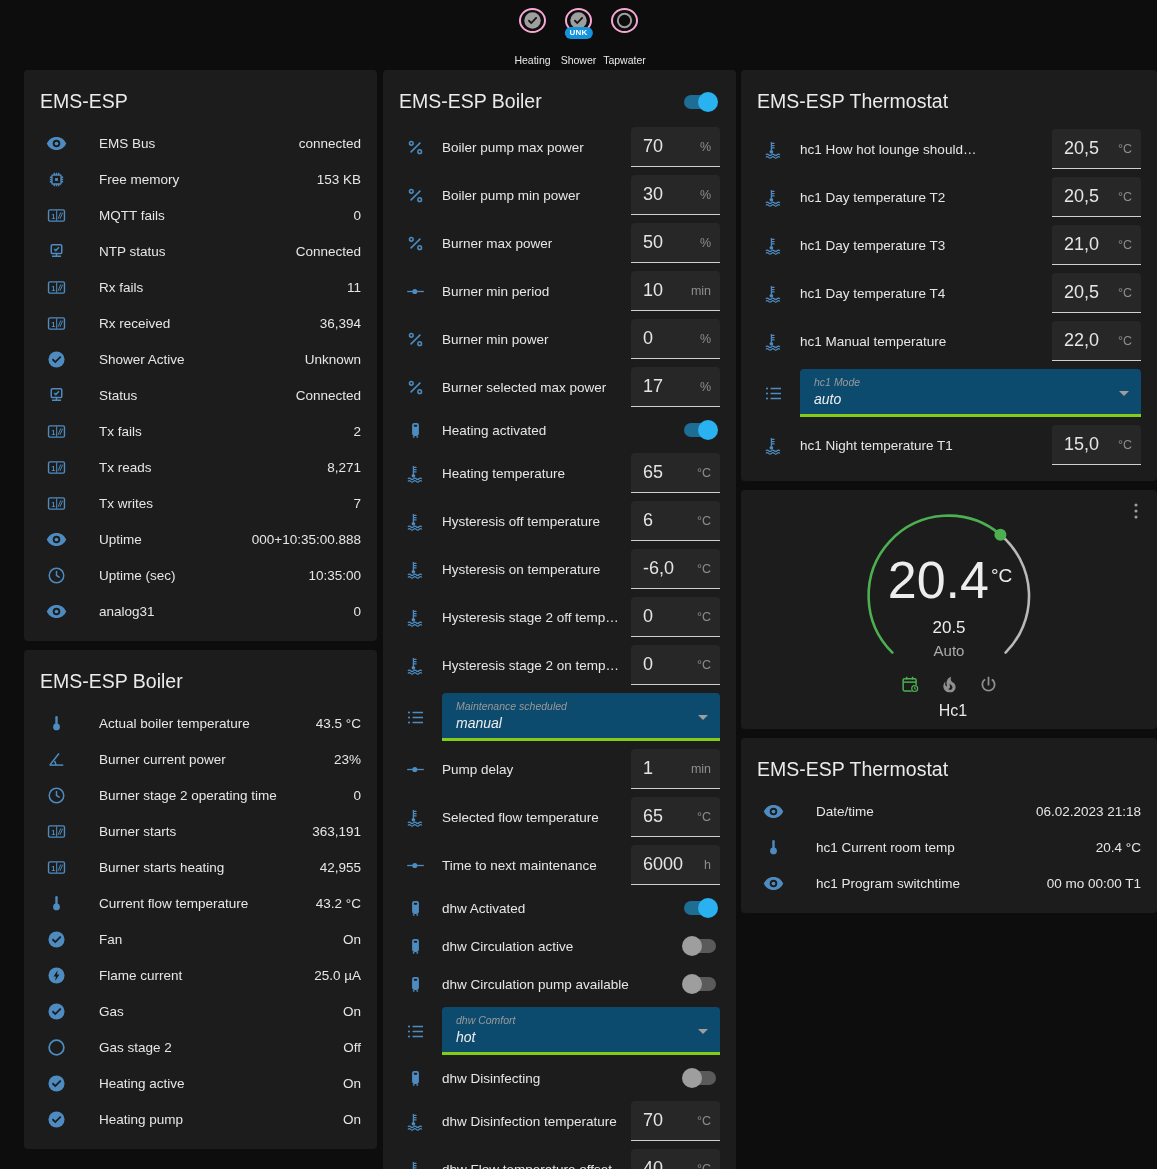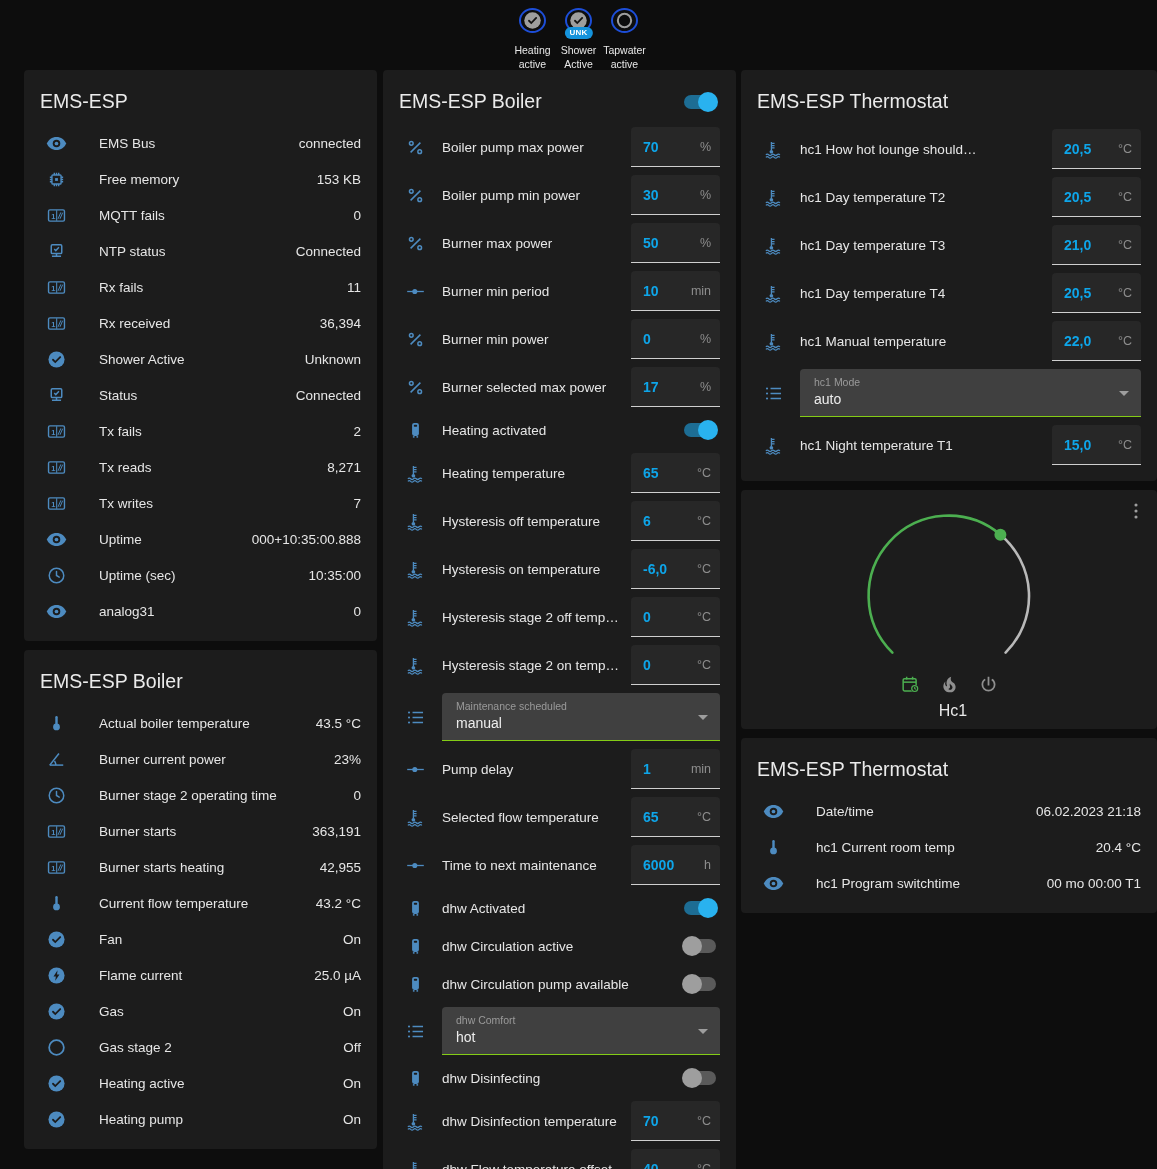--- a/index.html
+++ b/index.html
@@ -2,22 +2,22 @@
 <html><head>
 <meta charset="utf-8">
 <style>
   html,body{margin:0;padding:0;width:1157px;height:1169px;overflow:hidden;
     background:#0d0d0d;font-family:"Liberation Sans",sans-serif;color:#e6e6e6;}
   *{box-sizing:border-box;}
 
   
   .header{height:70px;padding-top:8px;display:flex;justify-content:center;gap:2px;}
   .badge{width:44px;display:flex;flex-direction:column;align-items:center;}
-  .badge-circle{width:27px;height:27px;border-radius:50%;border:2px solid #1d4ed8;
-    display:flex;align-items:flex-end;justify-content:center;position:relative;margin-bottom:11px;}
+  .badge-circle{width:27px;height:27px;border-radius:50%;border:2px solid #f9a8d4;
+    display:flex;align-items:flex-end;justify-content:center;position:relative;margin-bottom:21px;}
   .badge-circle .icon{width:21px;height:21px;}
   .unk{position:absolute;bottom:-8px;left:50%;transform:translateX(-50%);
     background:#1593dc;color:#fff;font-size:8px;font-weight:700;letter-spacing:.3px;
     padding:2px 5px;border-radius:8px;line-height:1;}
   .badge-label{font-size:10.5px;color:#e8e8e8;text-align:center;line-height:1.3;}
 
   
   .columns{display:flex;gap:6px;margin-left:24px;align-items:flex-start;}
   .col{display:flex;flex-direction:column;}
   .col1{width:370px;}.col2{width:370px;margin-left:0;}
@@ -37,25 +37,25 @@
 
   
   .crow{display:flex;align-items:center;min-height:48px;}
   .crow .icon{margin:0 16px 0 6px;}
   .clabel{flex:1;font-size:13.5px;color:#e6e6e6;white-space:nowrap;overflow:hidden;
     text-overflow:ellipsis;padding-right:8px;}
   .trow{min-height:38px;}
   .numbox{width:89px;height:40px;background:#272727;border-radius:4px 4px 0 0;
     border-bottom:1px solid #cfcfcf;display:flex;align-items:center;
     justify-content:space-between;padding:0 9px 0 12px;cursor:text;}
-  .numval{font-size:14px;font-weight:700;color:#0ea5e9;}
+  .numval{font-size:18px;font-weight:400;color:#e5e5e5;}
   .numunit{font-size:12.5px;color:#8d8d8d;}
   .selrow{min-height:56px;}
-  .selbox{flex:1;height:48px;background:#404040;border-radius:4px 4px 0 0;
-    border-bottom:1px solid #84cc16;position:relative;padding:7px 32px 0 14px;cursor:pointer;}
+  .selbox{flex:1;height:48px;background:#0c4a6e;border-radius:4px 4px 0 0;
+    border-bottom:3px solid #84cc16;position:relative;padding:7px 32px 0 14px;cursor:pointer;font-style:italic;}
   .sel-label{font-size:10.5px;color:#9a9a9a;}
   .sel-value{font-size:14px;color:#ededed;margin-top:3px;}
   .sel-caret{position:absolute;right:12px;top:22px;width:0;height:0;
     border-left:5px solid transparent;border-right:5px solid transparent;border-top:5px solid #9e9e9e;}
 
   
   .switch{position:relative;width:36px;height:20px;flex:none;cursor:pointer;margin-right:2px;}
   .switch .track{position:absolute;left:2px;right:2px;top:3px;height:14px;border-radius:7px;background:#5a5a5a;}
   .switch .thumb{position:absolute;top:0;left:0;width:20px;height:20px;border-radius:50%;background:#9e9e9e;}
   .switch.on .track{background:#1d6d94;}
@@ -824,20 +824,25 @@
       <svg class="kebab" viewBox="0 0 24 24">
         <circle cx="12" cy="5.5" r="1.7" fill="currentColor"></circle>
           <circle cx="12" cy="12" r="1.7" fill="currentColor"></circle>
           <circle cx="12" cy="18.5" r="1.7" fill="currentColor"></circle>
       </svg>
       <svg class="dial-svg" width="230" height="152" viewBox="0 0 230 152">
         <path d="M58.4 146.6 A80 80 0 0 1 166.4 28.7" fill="none" stroke="#4caf50" stroke-width="2.6" stroke-linecap="round"></path>
         <path d="M166.4 28.7 A80 80 0 0 1 171.6 146.6" fill="none" stroke="#b9b9b9" stroke-width="2.6" stroke-linecap="round"></path>
         <circle cx="166.4" cy="28.7" r="6" fill="#4caf50"></circle>
       </svg>
+      <div class="dial-center">
+        <div class="dial-temp"><span>20.4</span><sup>°C</sup></div>
+        <div class="dial-target">20.5</div>
+        <div class="dial-mode">Auto</div>
+      </div>
       <div class="dial-modes" id="dial-modes">
           <span class="mode-btn active">
             <svg class="icon" viewBox="0 0 24 24">
               <g stroke="currentColor" stroke-width="1.7" fill="none">
                 <rect x="3.6" y="5.3" width="14.8" height="14" rx="1.5"></rect>
                 <path d="M3.6 9.3h14.8"></path>
                 <path d="M7.6 3.2v3M14.4 3.2v3"></path>
               </g>
               <circle cx="16.8" cy="16.6" r="4.4" fill="#1c1c1c"></circle>
               <circle cx="16.8" cy="16.6" r="3.4" fill="none" stroke="currentColor" stroke-width="1.4"></circle>

